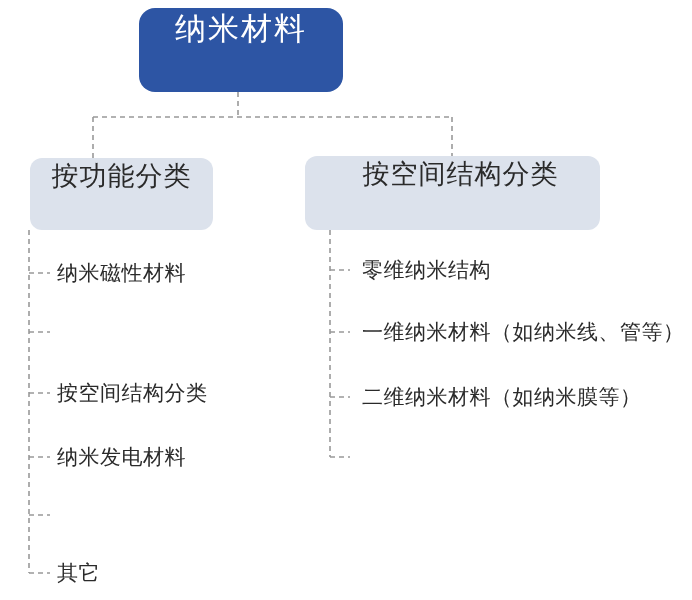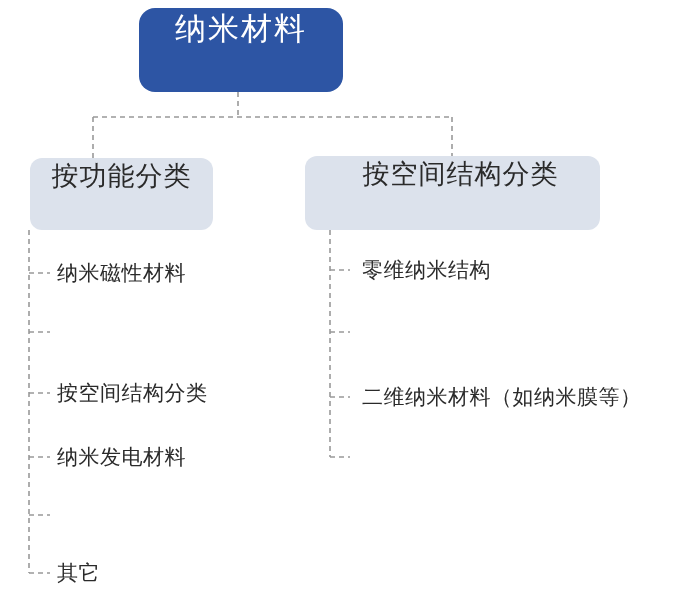--- a/index.html
+++ b/index.html
@@ -84,15 +84,16 @@
   <div class="node branch-node branch-spatial">
     <span>按空间结构分类</span>
   </div>
 
   <div class="leaf" style="left:57px;top:273px">纳米磁性材料</div>
   <div class="leaf" style="left:57px;top:393px">按空间结构分类</div>
   <div class="leaf" style="left:57px;top:457px">纳米发电材料</div>
   <div class="leaf" style="left:57px;top:573px">其它</div>
 
   <div class="leaf" style="left:362px;top:270px">零维纳米结构</div>
+  <div class="leaf" style="left:362px;top:332px">一维纳米材料（如纳米线、管等）</div>
   <div class="leaf" style="left:362px;top:397px">二维纳米材料（如纳米膜等）</div>
 
 </div>
 
 </body></html>

